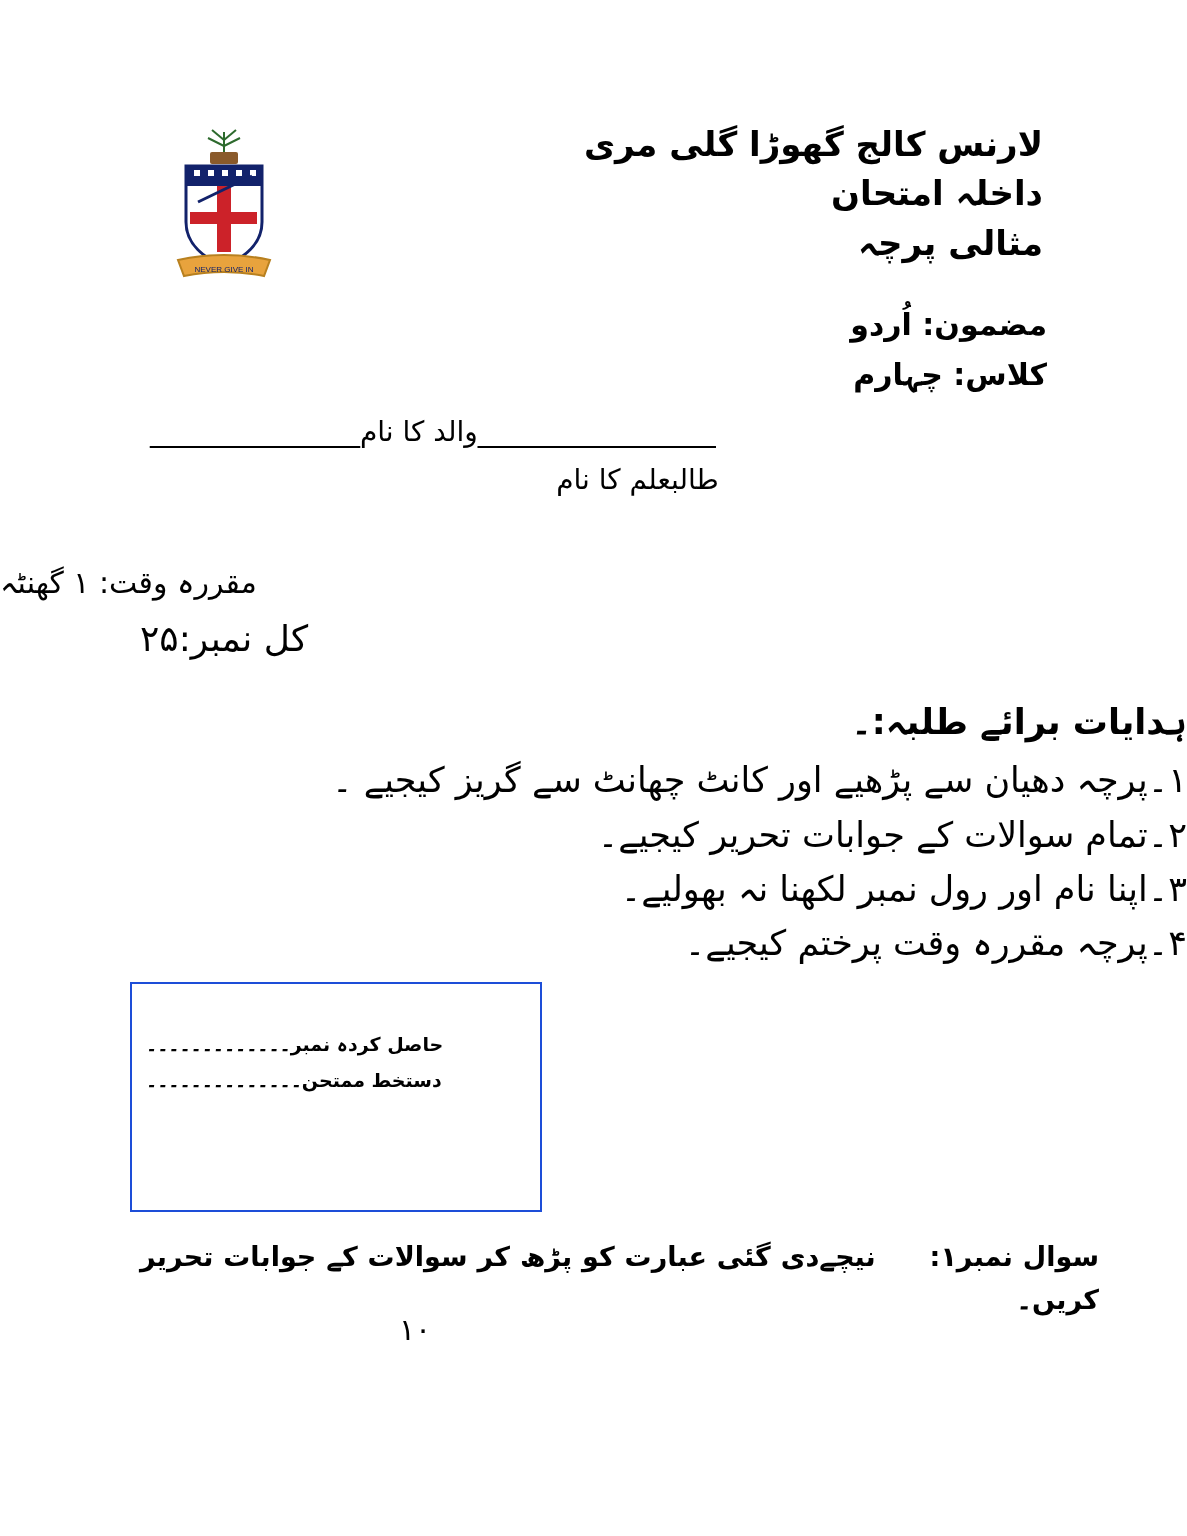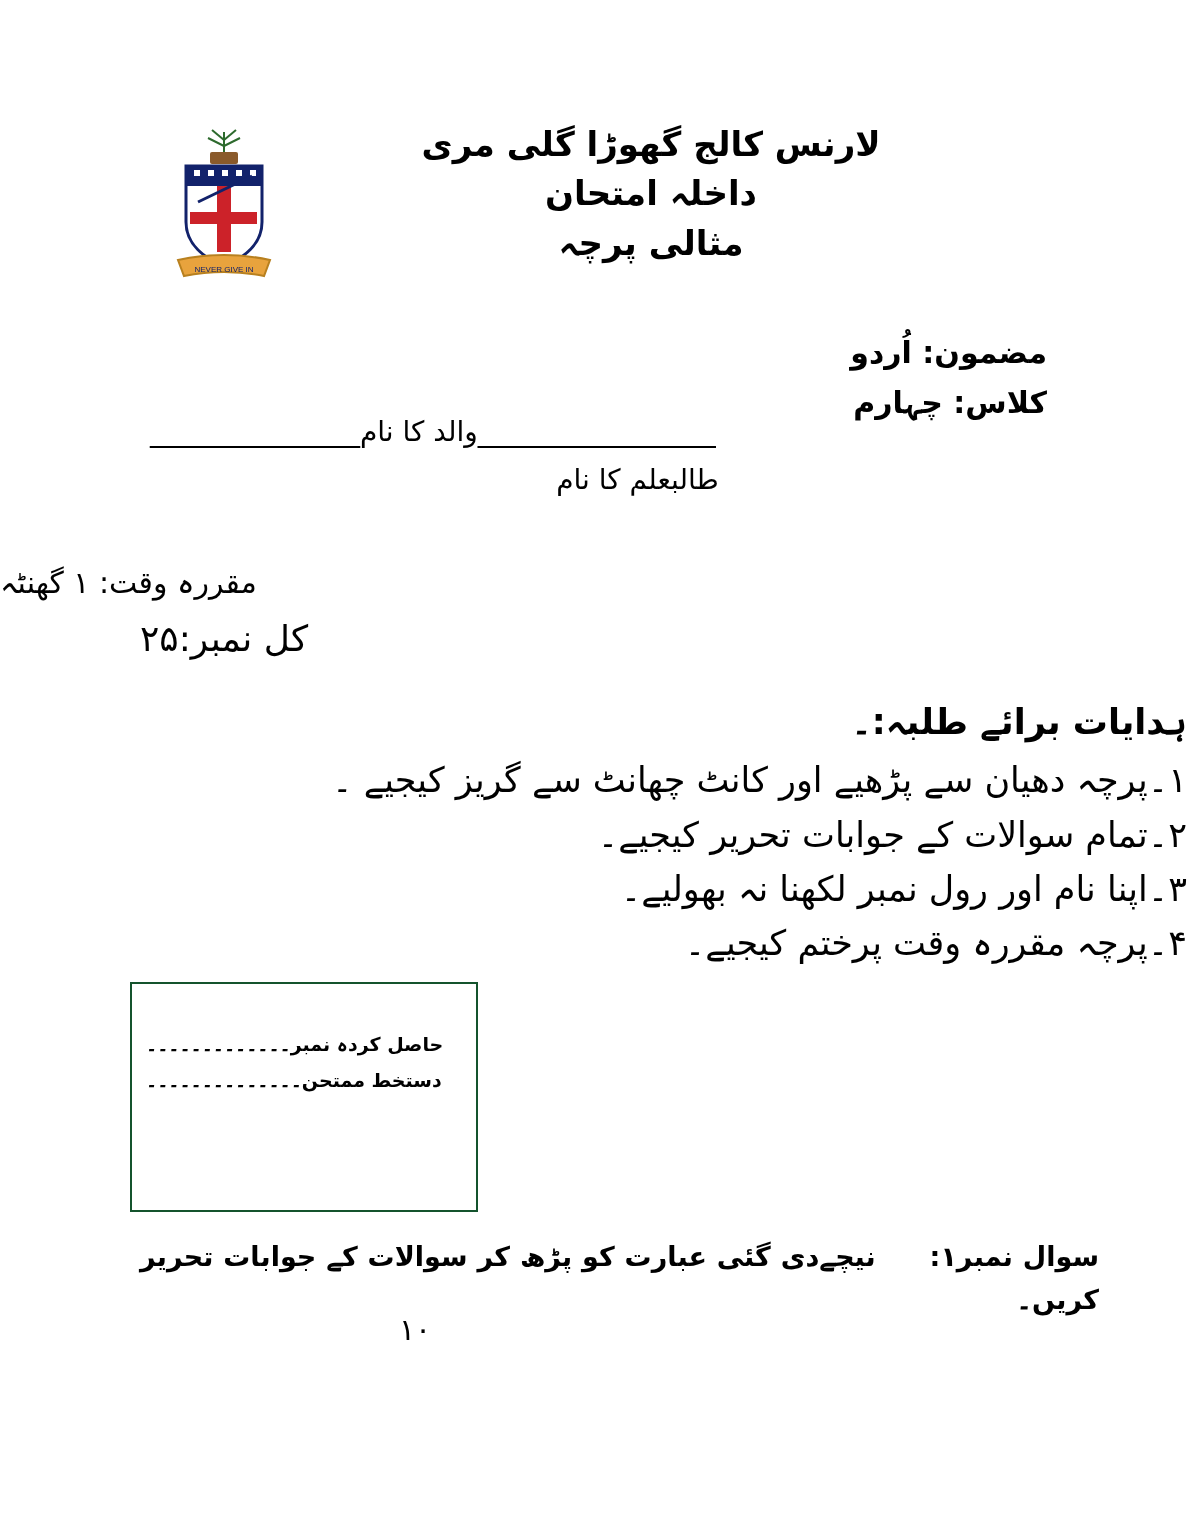--- a/index.html
+++ b/index.html
@@ -25,23 +25,22 @@
   .header-wrap {
     position: absolute;
     top: 120px;
     left: 0;
     right: 0;
     height: 200px;
   }
   .school-title {
     position: absolute;
     top: 0;
-    right: 176px;
+    right: 144px;
     width: 720px;
-    text-align: center;
     direction: rtl;
     font-weight: bold;
     font-size: 34px;
     line-height: 1.45;
   }
   .school-title .line { display: block; }
 
   
   .crest {
     position: absolute;
@@ -58,21 +57,20 @@
     position: absolute;
     top: 300px;
     right: 0;
     left: 0;
     direction: rtl;
     text-align: right;
     padding-right: 140px;
     font-size: 30px;
     font-weight: bold;
     line-height: 1.65;
-    margin-top: 28px;
   }
   .meta .row { display: block; }
 
   .namelines {
     position: absolute;
     top: 415px;
     left: 0;
     right: 0;
     direction: rtl;
     font-size: 28px;
@@ -133,23 +131,23 @@
     display: block;
     margin-bottom: 4px;
   }
   .instructions .item { display: block; }
 
   
   .marks-box {
     position: absolute;
     top: 982px;
     left: 130px;
-    width: 348px;
+    width: 412px;
     height: 230px;
-    border: 2px solid #14532d;
+    border: 2px solid #1d4ed8;
     box-sizing: border-box;
   }
   .marks-box .row {
     direction: rtl;
     text-align: left;
     padding-left: 14px;
     font-size: 19px;
     font-weight: bold;
     line-height: 1.9;
   }

